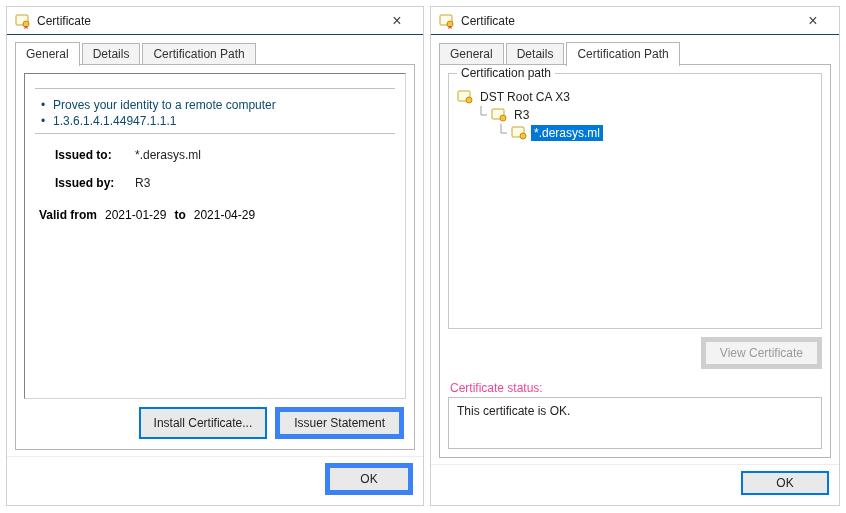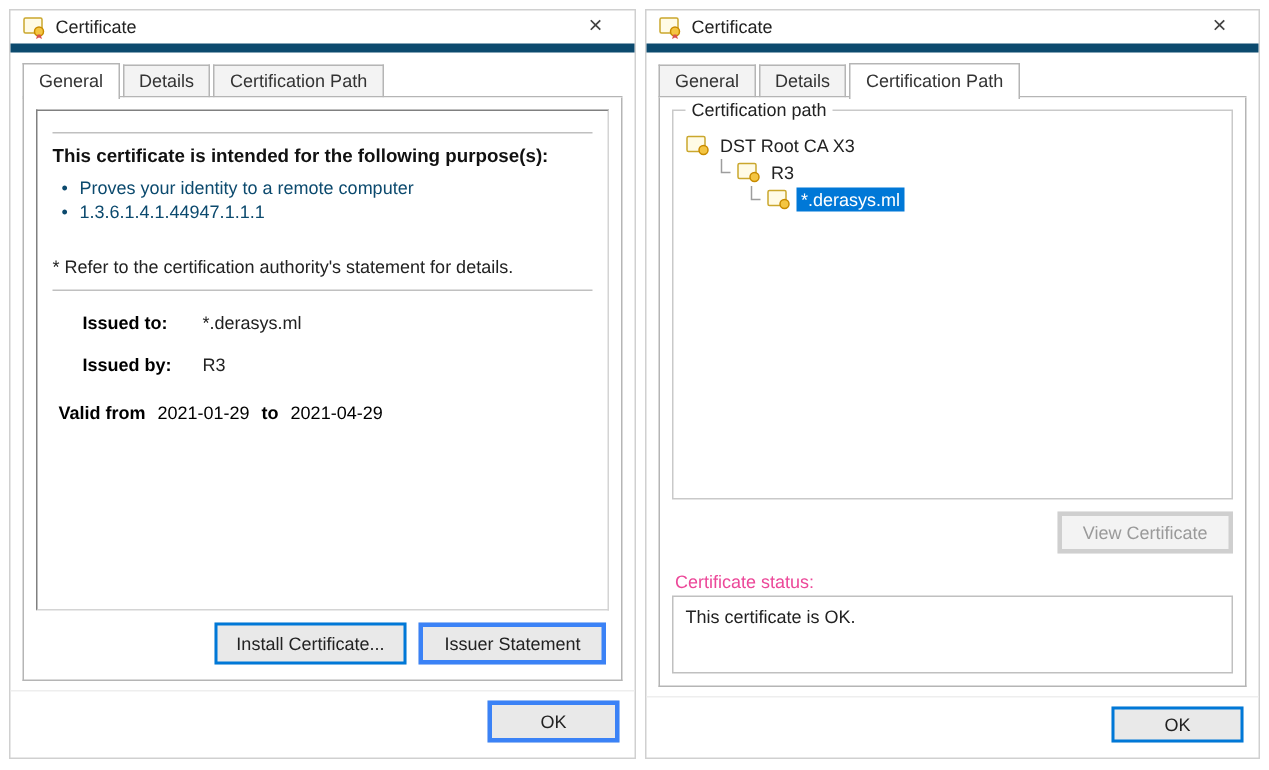--- a/index.html
+++ b/index.html
@@ -20,21 +20,21 @@
     display: flex;
     flex-direction: column;
   }
   .dialog.left { left: 6px; top: 6px; width: 418px; height: 500px; }
   .dialog.right { left: 430px; top: 6px; width: 410px; height: 500px; }
   .titlebar {
     height: 28px;
     display: flex;
     align-items: center;
     padding: 0 6px 0 8px;
-    border-bottom: 6px solid #0c4a6e;
+    border-bottom: 1px solid #0c4a6e;
   }
   .titlebar .title { flex: 1; font-size: 12px; color: #222; }
   .titlebar .cert-icon { margin-right: 6px; }
   .close-x {
     width: 40px;
     text-align: center;
     font-size: 16px;
     color: #444;
     cursor: default;
     line-height: 16px;
@@ -113,21 +113,21 @@
     display: flex;
     justify-content: flex-end;
     gap: 8px;
     padding: 8px 2px 2px 2px;
   }
   button.winbtn {
     font-family: inherit;
     font-size: 12px;
     padding: 4px 14px;
     background: #e9e9e9;
-    border: 3px solid #3b82f6;
+    border: 5px solid #3b82f6;
     color: #222;
     cursor: pointer;
     min-width: 70px;
   }
   button.winbtn:focus, button.winbtn.default {
     outline: none;
     border: 1px solid #0078d7;
     box-shadow: inset 0 0 0 1px #0078d7;
   }
   button.winbtn:disabled {
@@ -202,26 +202,24 @@
 
   <div class="tabstrip">
     <div class="tab active">General</div>
     <div class="tab">Details</div>
     <div class="tab">Certification Path</div>
   </div>
 
   <div class="tab-body">
     <div class="info-panel">
       <div class="hr"></div>
-      <div class="purpose-title">This certificate is intended for the following purpose(s):</div>
       <ul class="purpose-list">
         <li>Proves your identity to a remote computer</li>
         <li>1.3.6.1.4.1.44947.1.1.1</li>
       </ul>
-      <div class="refer-note">* Refer to the certification authority's statement for details.</div>
       <div class="hr"></div>
       <div class="kv-row">
         <span class="k">Issued to:</span>
         <span class="v">*.derasys.ml</span>
       </div>
       <div class="kv-row">
         <span class="k">Issued by:</span>
         <span class="v">R3</span>
       </div>
       <div class="valid-row">

